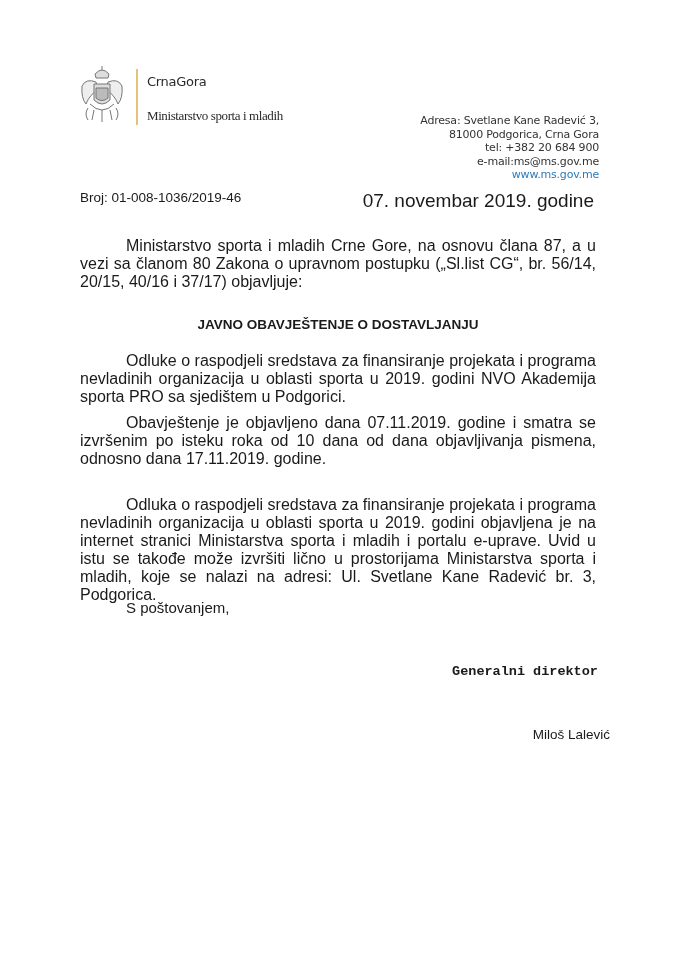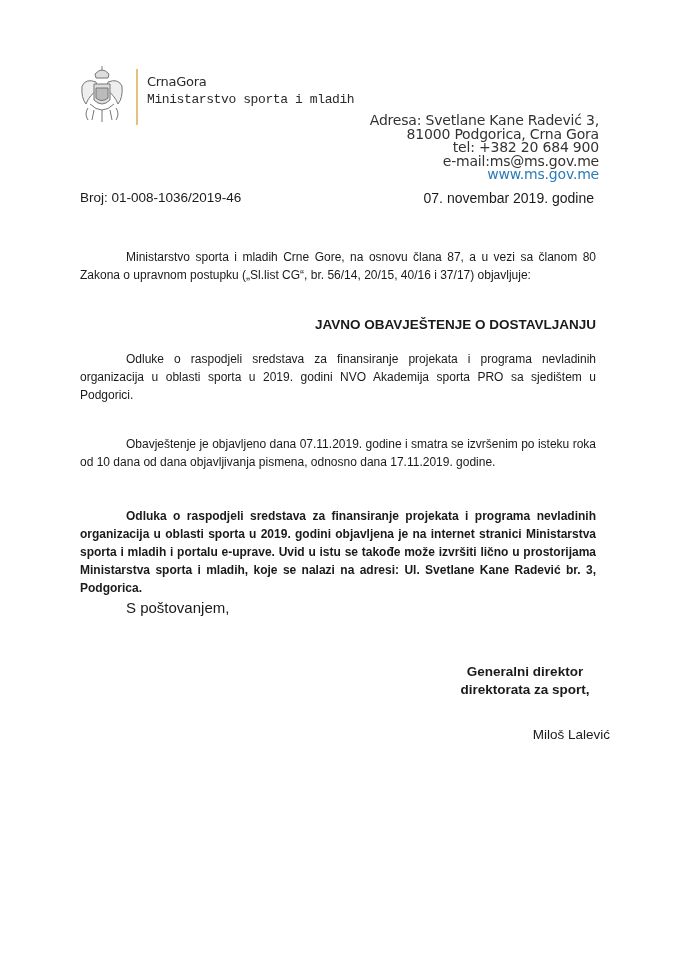--- a/index.html
+++ b/index.html
@@ -3,38 +3,38 @@
 <meta charset="utf-8">
 <style>
   html, body { margin: 0; padding: 0; background: #ffffff; }
   body { width: 679px; height: 960px; position: relative; overflow: hidden; color: #1a1a1a; font-family: "Liberation Sans", sans-serif; }
   .abs { position: absolute; }
 
   
   .coat { left: 78px; top: 64px; width: 48px; height: 62px; }
   .vline { left: 136px; top: 69px; width: 2px; height: 56px; background: #e3c27a; }
   .org1 { left: 147px; top: 74px; font-size: 13px; color: #2a2a2a; font-family: "DejaVu Sans", sans-serif; letter-spacing: -0.3px; }
-  .org2 { left: 147px; top: 92px; font-size: 13px; color: #2a2a2a; font-family: Liberation Mono, monospace; letter-spacing: -0.4px; }
+  .org2 { left: 147px; top: 108px; font-size: 13px; color: #2a2a2a; font-family: Liberation Serif, serif; letter-spacing: -0.4px; }
 
-  .addr { right: 80px; top: 114px; text-align: right; font-size: 14px; line-height: 13.5px; color: #333; font-family: "DejaVu Sans", sans-serif; letter-spacing: -0.2px; }
+  .addr { right: 80px; top: 114px; text-align: right; font-size: 11px; line-height: 13.5px; color: #333; font-family: "DejaVu Sans", sans-serif; letter-spacing: -0.2px; }
   .addr .web { color: #2b7bb9; text-align: right; }
 
   .broj { left: 80px; top: 190px; font-size: 13.5px; }
-  .datum { right: 85px; top: 190px; font-size: 14px; }
+  .datum { right: 85px; top: 190px; font-size: 19px; }
 
-  .para { left: 80px; width: 516px; font-size: 12px; line-height: 18px; text-align: justify; margin-top: 11px; }
+  .para { left: 80px; width: 516px; font-size: 16px; line-height: 18px; text-align: justify; }
   .para .indent { display: inline-block; width: 46px; }
   .p-intro { top: 237px; }
-  .title { left: 80px; width: 516px; top: 317px; text-align: right; font-weight: bold; font-size: 13.5px; }
-  .p1 { top: 339px; }
-  .p2 { top: 424px; }
-  .p3 { top: 496px; font-weight: bold; }
+  .title { left: 80px; width: 516px; top: 317px; text-align: center; font-weight: bold; font-size: 13.5px; }
+  .p1 { top: 352px; }
+  .p2 { top: 414px; }
+  .p3 { top: 496px; }
 
   .closing { left: 126px; top: 599px; font-size: 15px; }
-  .sig-title { left: 440px; width: 170px; top: 663px; text-align: center; font-weight: bold; font-size: 13.5px; line-height: 18px; }
+  .sig-title { left: 440px; width: 170px; top: 663px; text-align: center; font-weight: bold; font-size: 13.5px; line-height: 18px; font-family: Liberation Mono, monospace; }
   .sig-name { left: 470px; width: 140px; top: 727px; text-align: right; font-size: 13.5px; }
 </style>
 </head>
 <body>
 
 <div class="abs coat">
   <svg width="48" height="62" viewBox="0 0 48 62">
     <g fill="none" stroke="#777" stroke-width="1">
       <path d="M17 10 Q24 2 31 10 L30 14 L18 14 Z" fill="#ddd"></path>
       <line x1="24" y1="2" x2="24" y2="6"></line>
@@ -68,15 +68,14 @@
 <div class="abs title">JAVNO OBAVJEŠTENJE O DOSTAVLJANJU</div>
 
 <div class="abs para p1"><span class="indent"></span><span>Odluke o raspodjeli sredstava za finansiranje projekata i programa nevladinih organizacija u oblasti sporta u 2019. godini NVO Akademija sporta PRO sa sjedištem u Podgorici.</span></div>
 <div class="abs para p2"><span class="indent"></span><span>Obavještenje je objavljeno dana 07.11.2019. godine i smatra se izvršenim po isteku roka od 10 dana od dana objavljivanja pismena, odnosno dana 17.11.2019. godine.</span></div>
 <div class="abs para p3"><span class="indent"></span><span>Odluka o raspodjeli sredstava za finansiranje projekata i programa nevladinih organizacija u oblasti sporta u 2019. godini objavljena je na internet stranici Ministarstva sporta i mladih i portalu e-uprave. Uvid u istu se takođe može izvršiti lično u prostorijama Ministarstva sporta i mladih, koje se nalazi na adresi: Ul. Svetlane Kane Radević br. 3, Podgorica.</span></div>
 
 <div class="abs closing">S poštovanjem,</div>
 
 <div class="abs sig-title">
   <div>Generalni direktor</div>
-  <div>direktorata za sport,</div>
 </div>
 <div class="abs sig-name">Miloš Lalević</div>
 
 </body></html>

